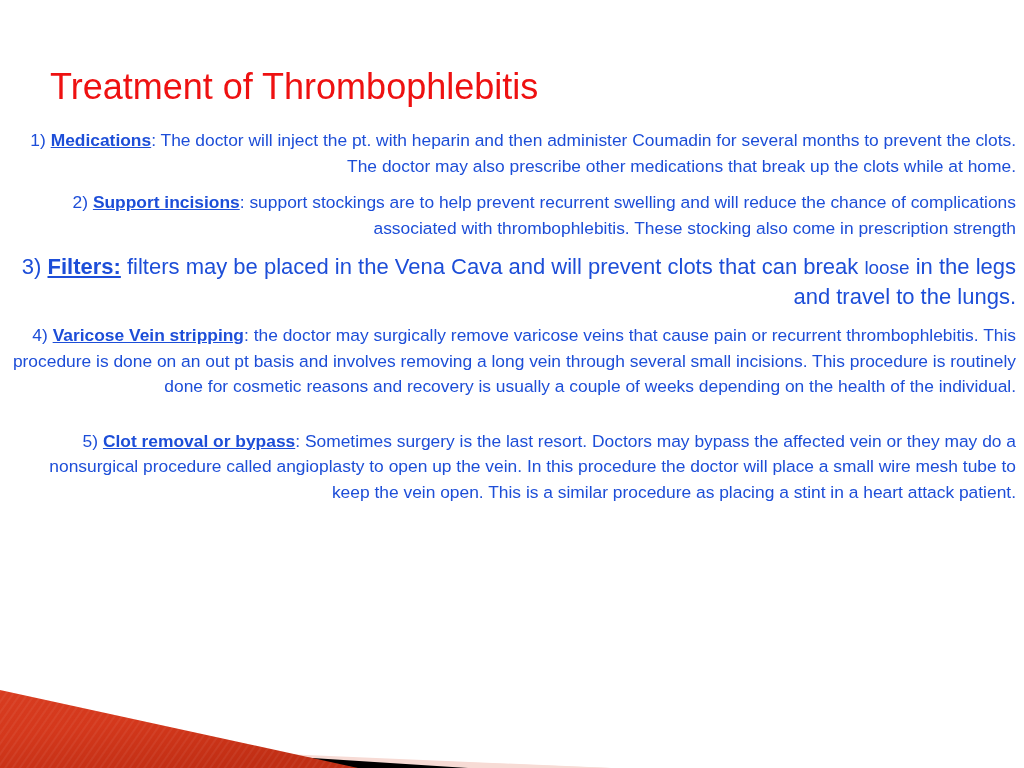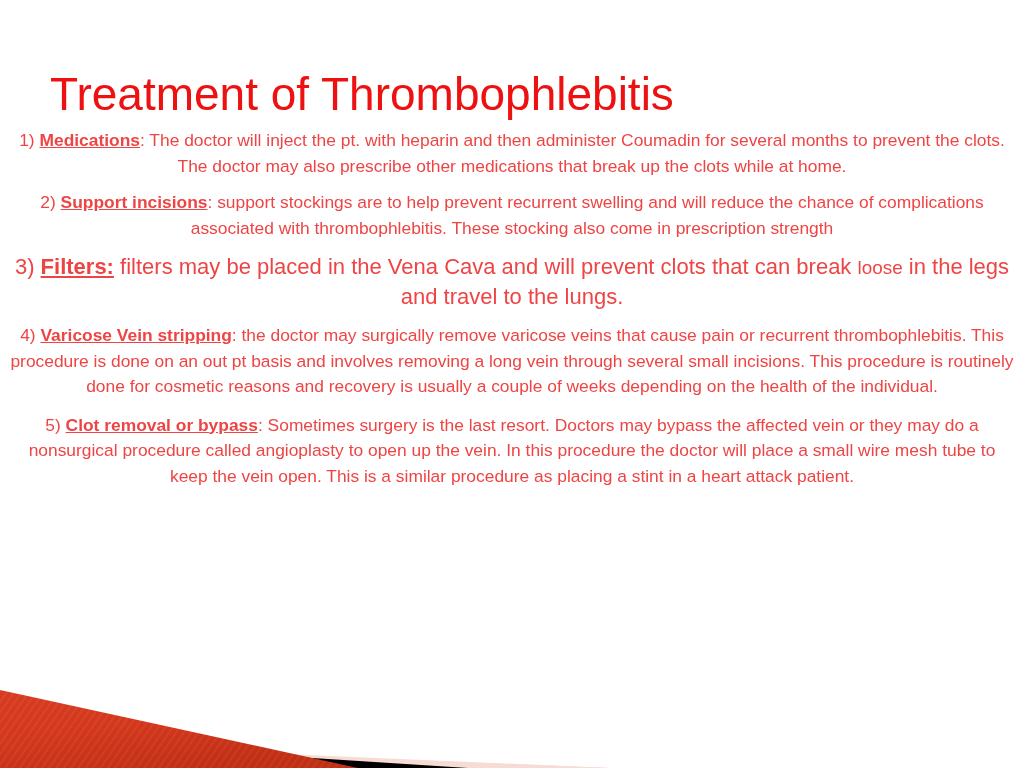--- a/index.html
+++ b/index.html
@@ -22,53 +22,53 @@
     background: #ffffff;
     overflow: hidden;
   }
 
   
   .slide-title {
     position: absolute;
     left: 50px;
     top: 38px;
     width: 930px;
-    font-size: 46px;
+    font-size: 36px;
     font-weight: normal;
     color: #ee1111;
     letter-spacing: 0px;
     line-height: 50px;
     white-space: nowrap;
   }
 
   
   .body-area {
     position: absolute;
     left: 8px;
     top: 128px;
     width: 1008px;
   }
 
   .para {
-    color: #ef4444;
+    color: #1d4ed8;
     font-size: 17.4px;
     line-height: 25.5px;
     margin: 0 0 11px 0;
-    text-align: center;
+    text-align: right;
   }
 
   .para.p3 {
     font-size: 22px;
     line-height: 29px;
     margin-bottom: 12px;
     margin-top: 2px;
   }
 
   .para.p4 {
-    margin-bottom: 13px;
+    margin-bottom: 29px;
   }
 
   .para.p5 {
     margin-top: 8px;
   }
 
   .lead {
     font-weight: bold;
     text-decoration: underline;
   }

